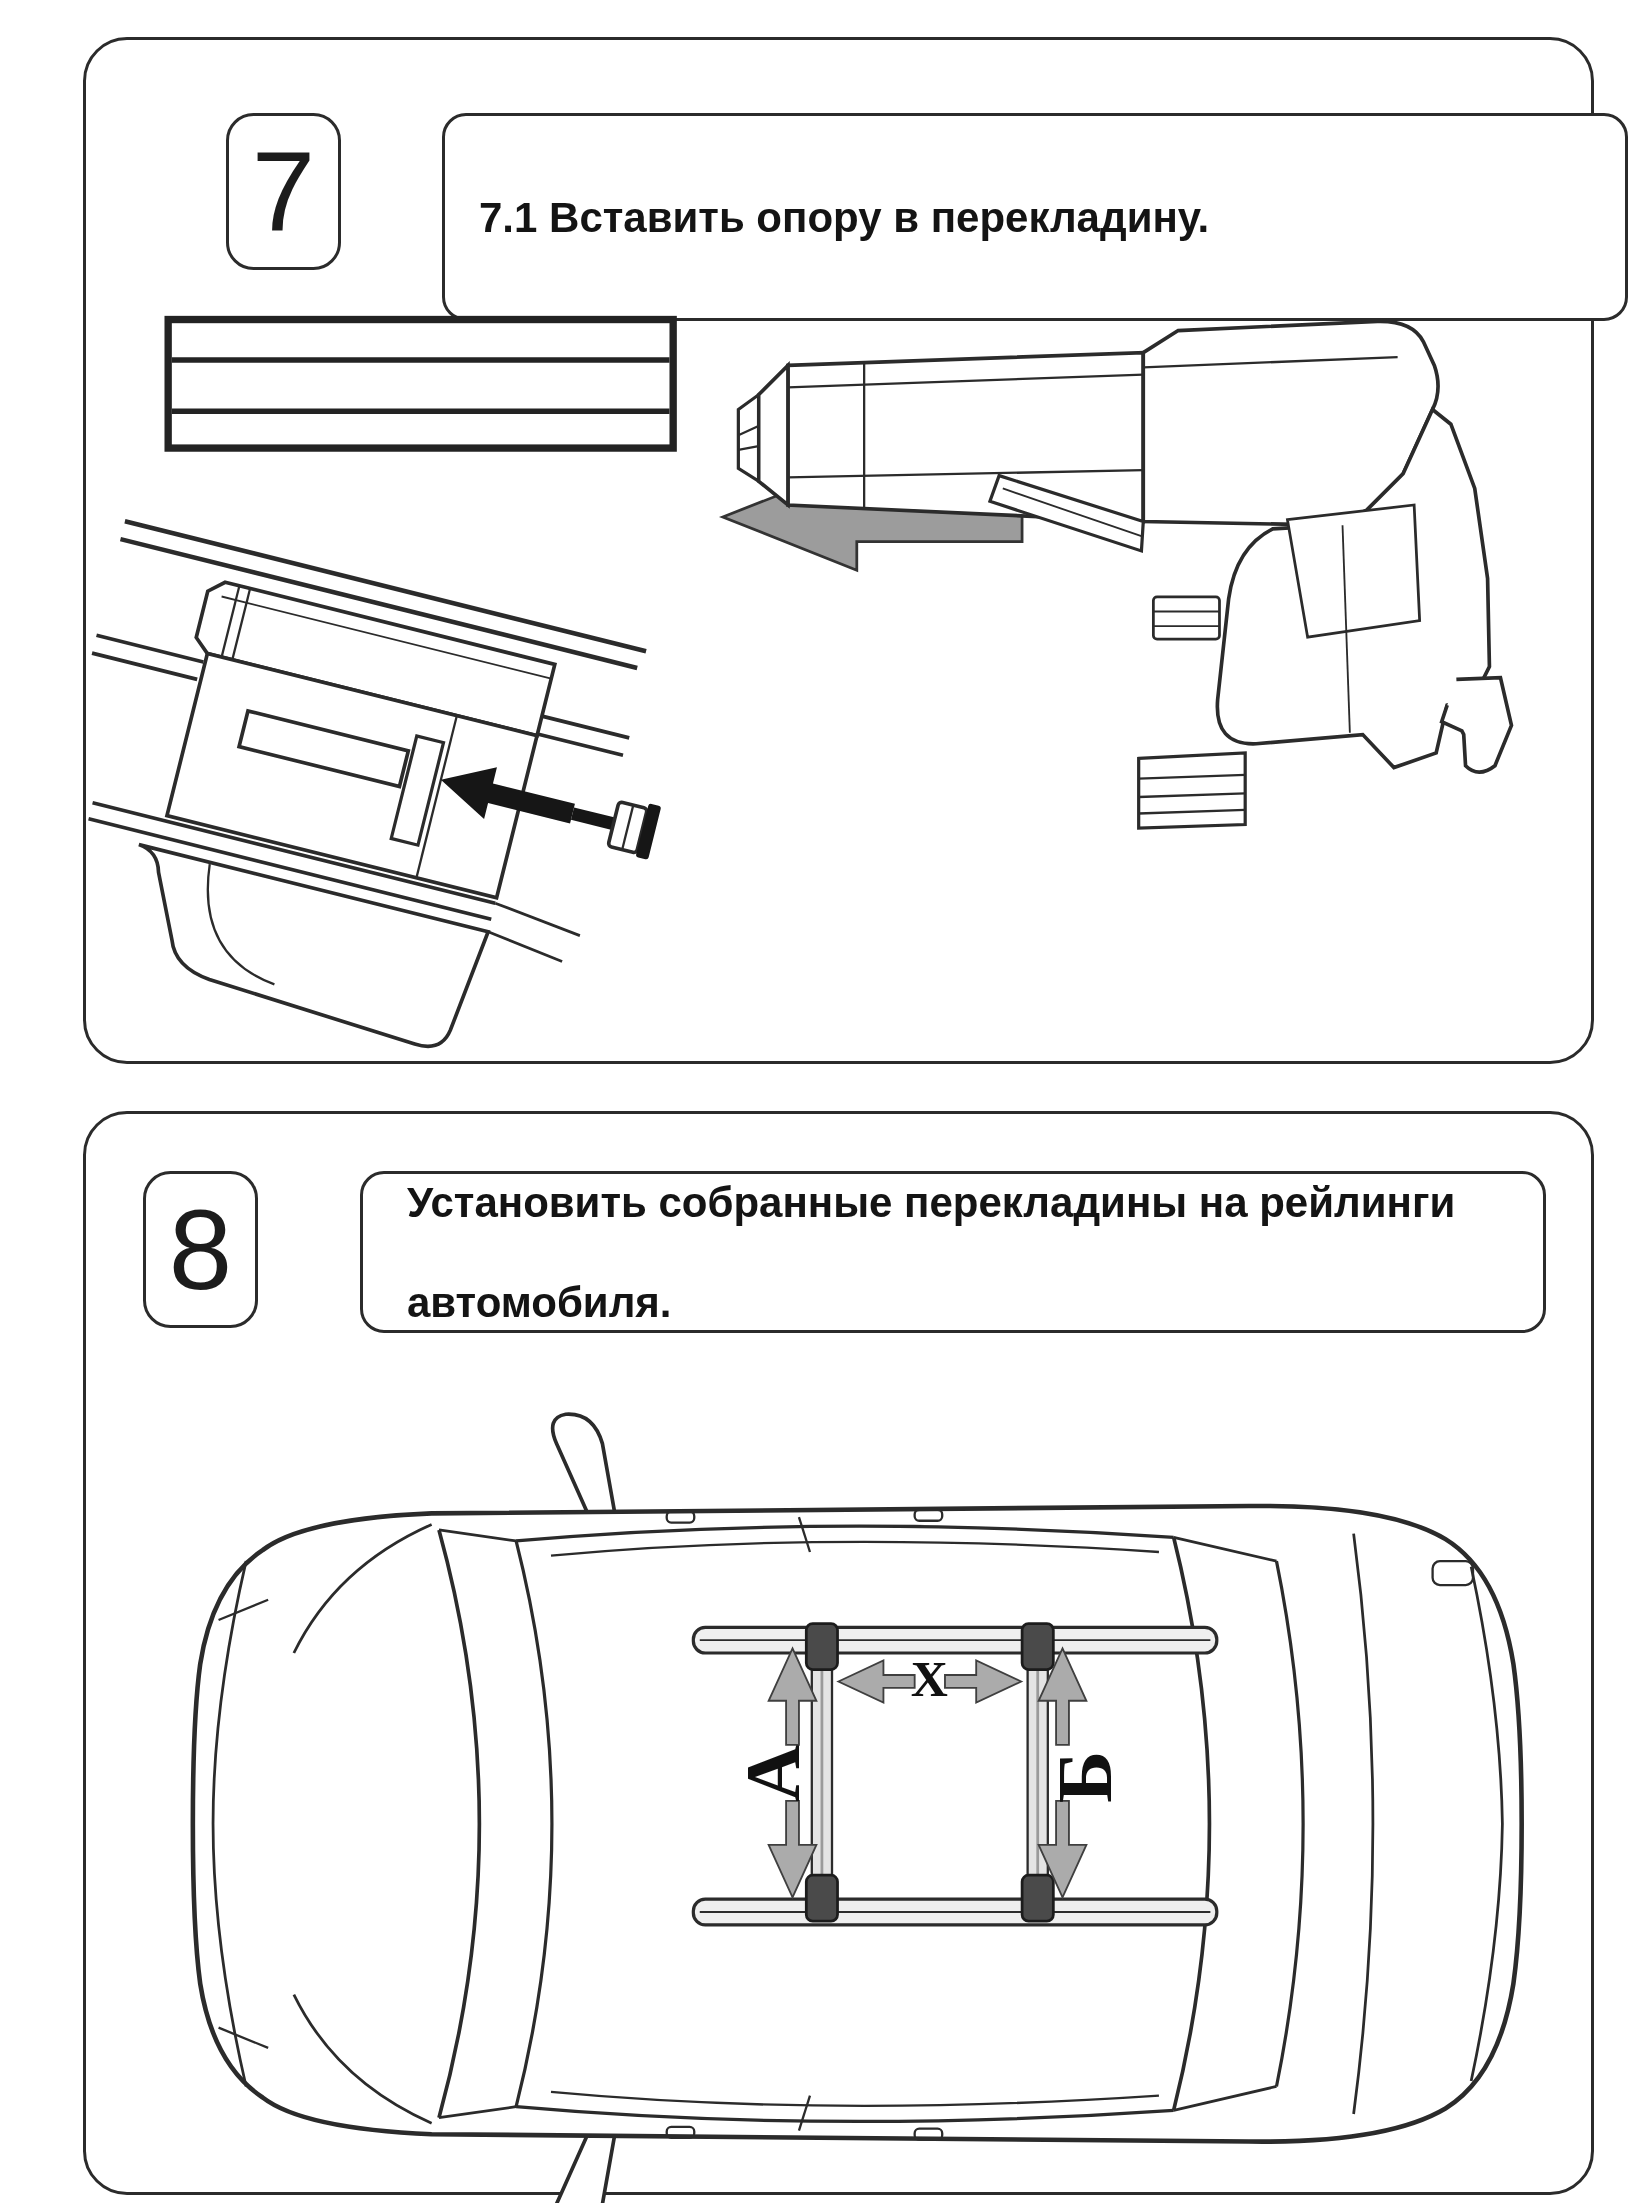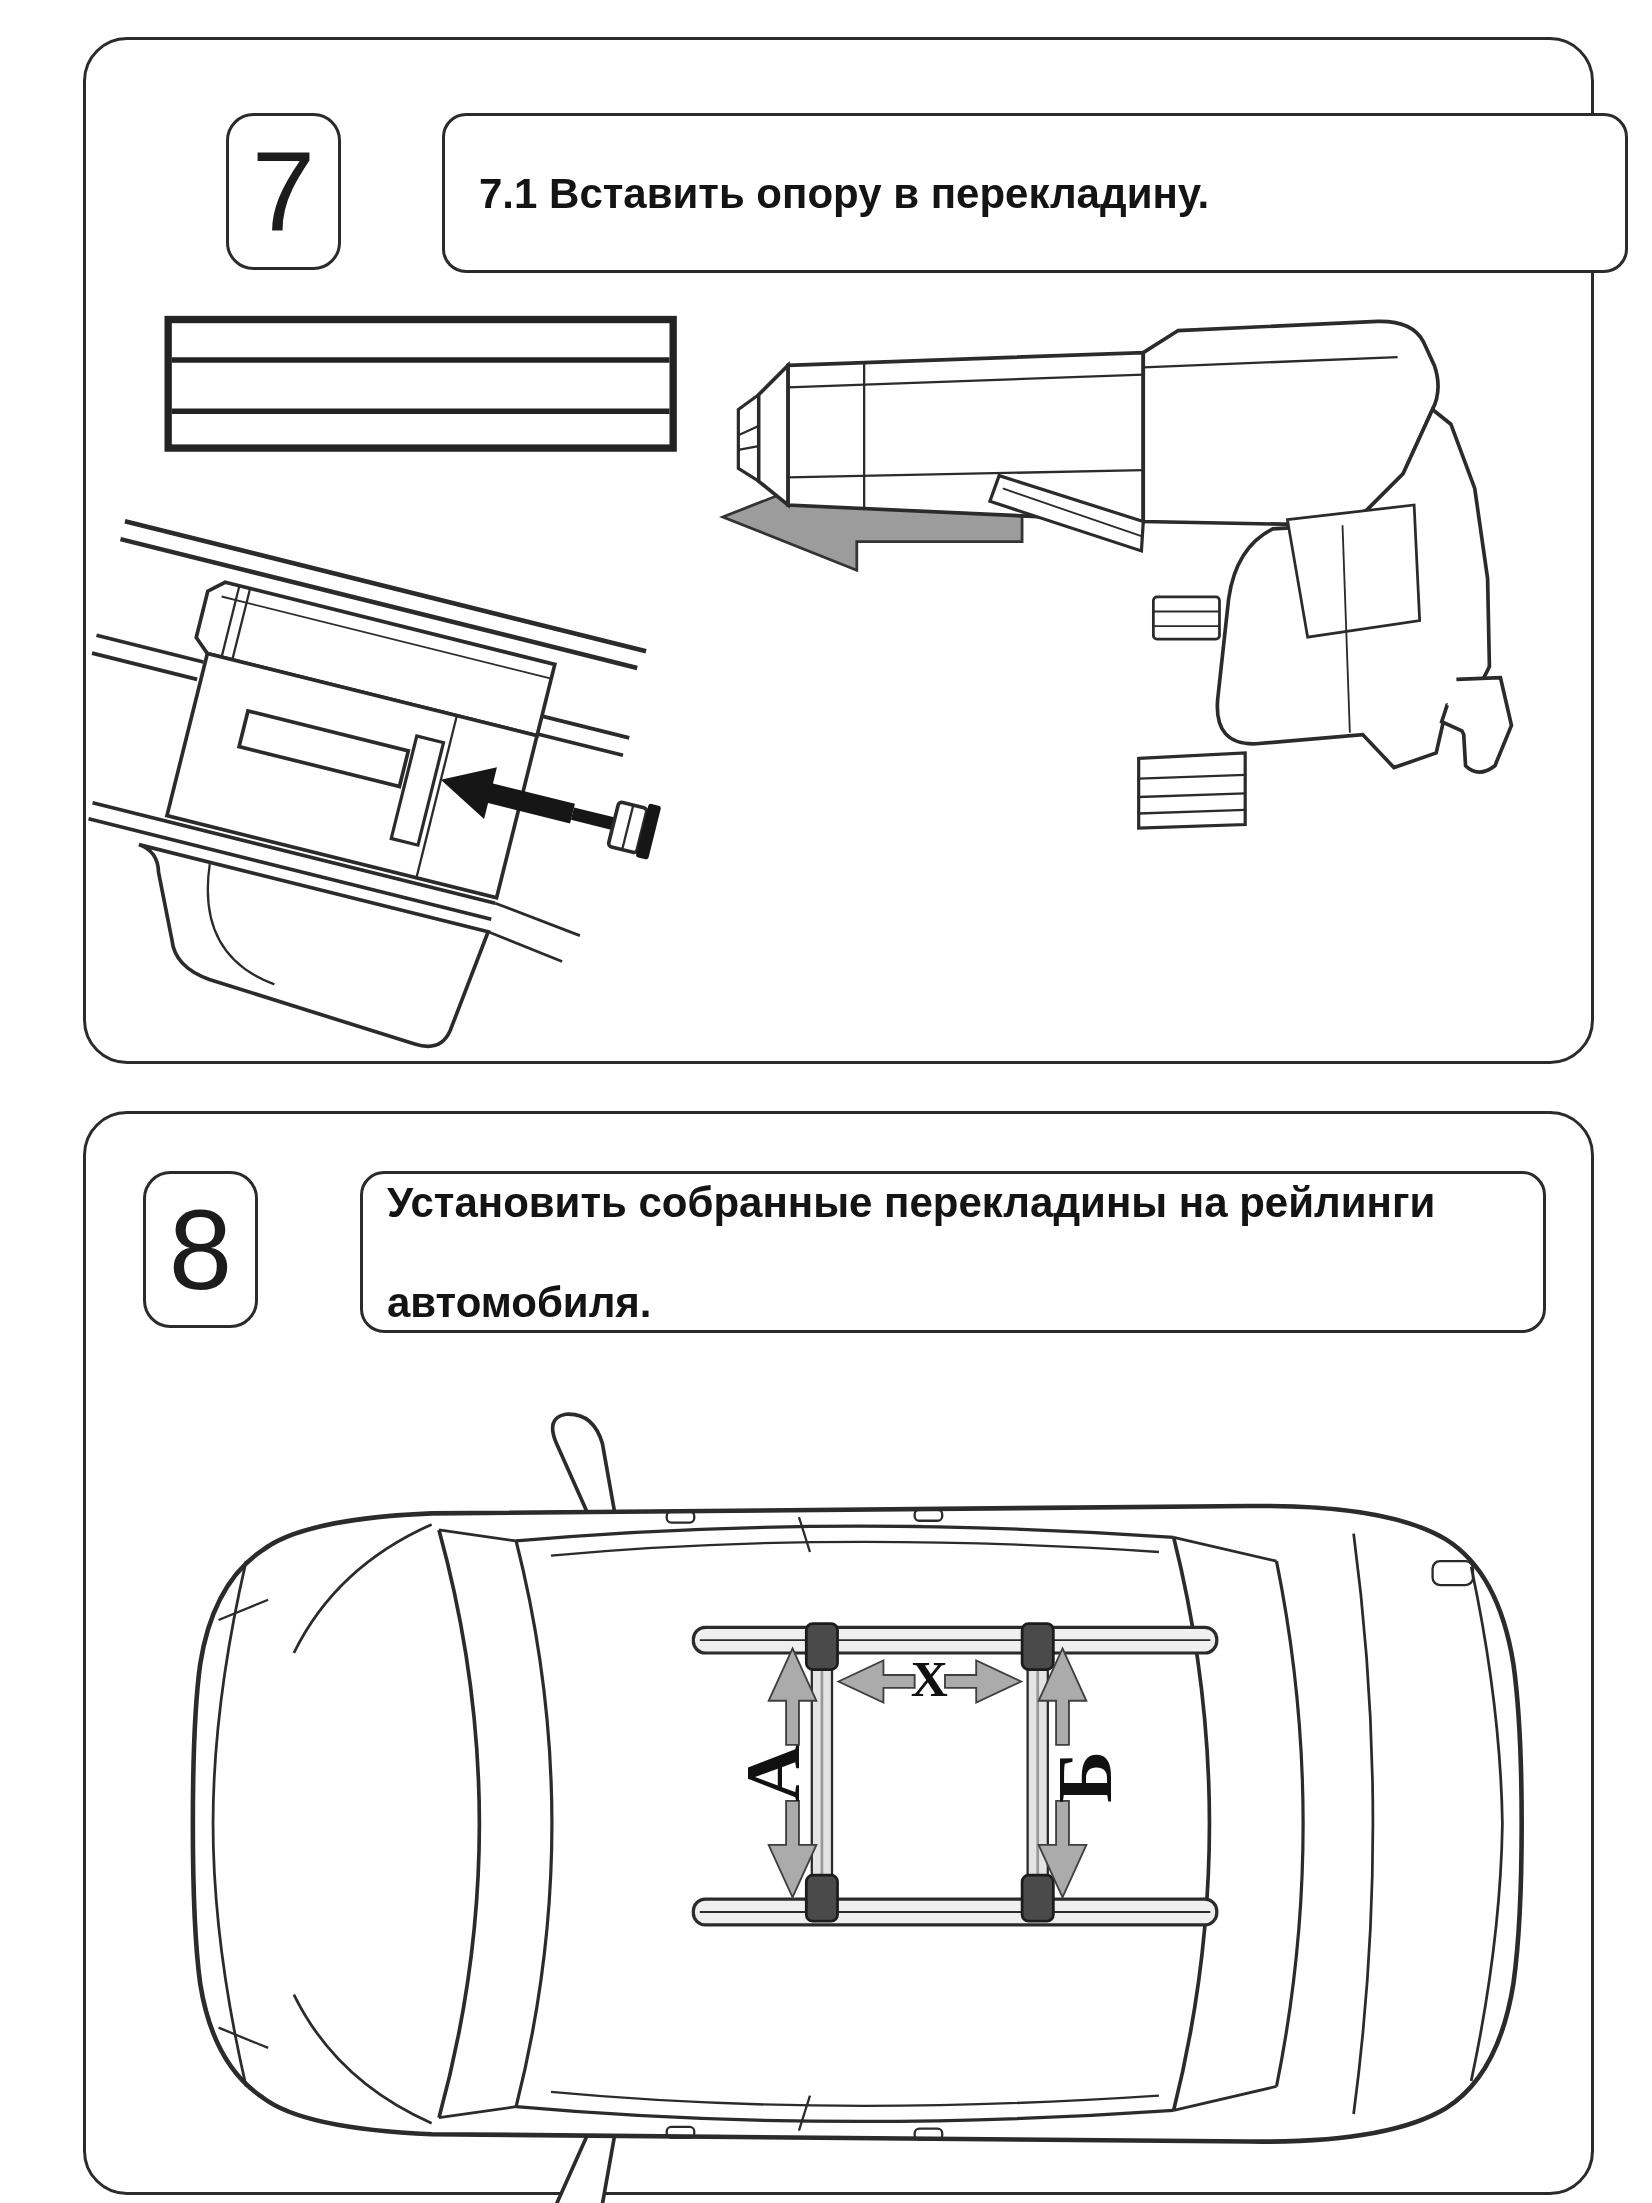--- a/index.html
+++ b/index.html
@@ -11,23 +11,23 @@
   #panel8{top:1111px;height:1084px;}
   .numbox{position:absolute;width:115px;height:157px;border:3.7px solid #2b2b2b;
           border-radius:27.5px;background:#fff;display:flex;align-items:center;
           justify-content:center;box-sizing:border-box;}
   .numbox span{font-size:114px;font-weight:400;color:#1c1c1c;line-height:1;}
   .textbox{position:absolute;border:3.7px solid #2b2b2b;border-radius:24px;background:#fff;
            box-sizing:border-box;display:flex;flex-direction:column;justify-content:center;}
   .textbox p{margin:0;font-size:42px;font-weight:700;color:#141414;line-height:55px;
              letter-spacing:0px;}
   #numbox7{left:140px;top:73px;}
-  #textbox7{left:356px;top:73px;width:1186px;height:160px;padding-left:34px;}
+  #textbox7{left:356px;top:73px;width:1186px;height:208px;padding-left:34px;}
   #numbox8{left:140px;top:1168px;}
-  #textbox8{left:356px;top:1168px;width:1186px;height:162px;padding-left:24px;gap:45px;}
+  #textbox8{left:356px;top:1168px;width:1186px;height:162px;padding-left:44px;gap:45px;}
   svg{position:absolute;left:0;top:0;}
   text.dimletter{font-family:"Liberation Serif",serif;font-weight:700;fill:#111;}
 </style>
 </head>
 <body>
 
 <div class="page">
 
   <section class="panel" id="panel7">
     <div class="numbox" id="numbox7">

